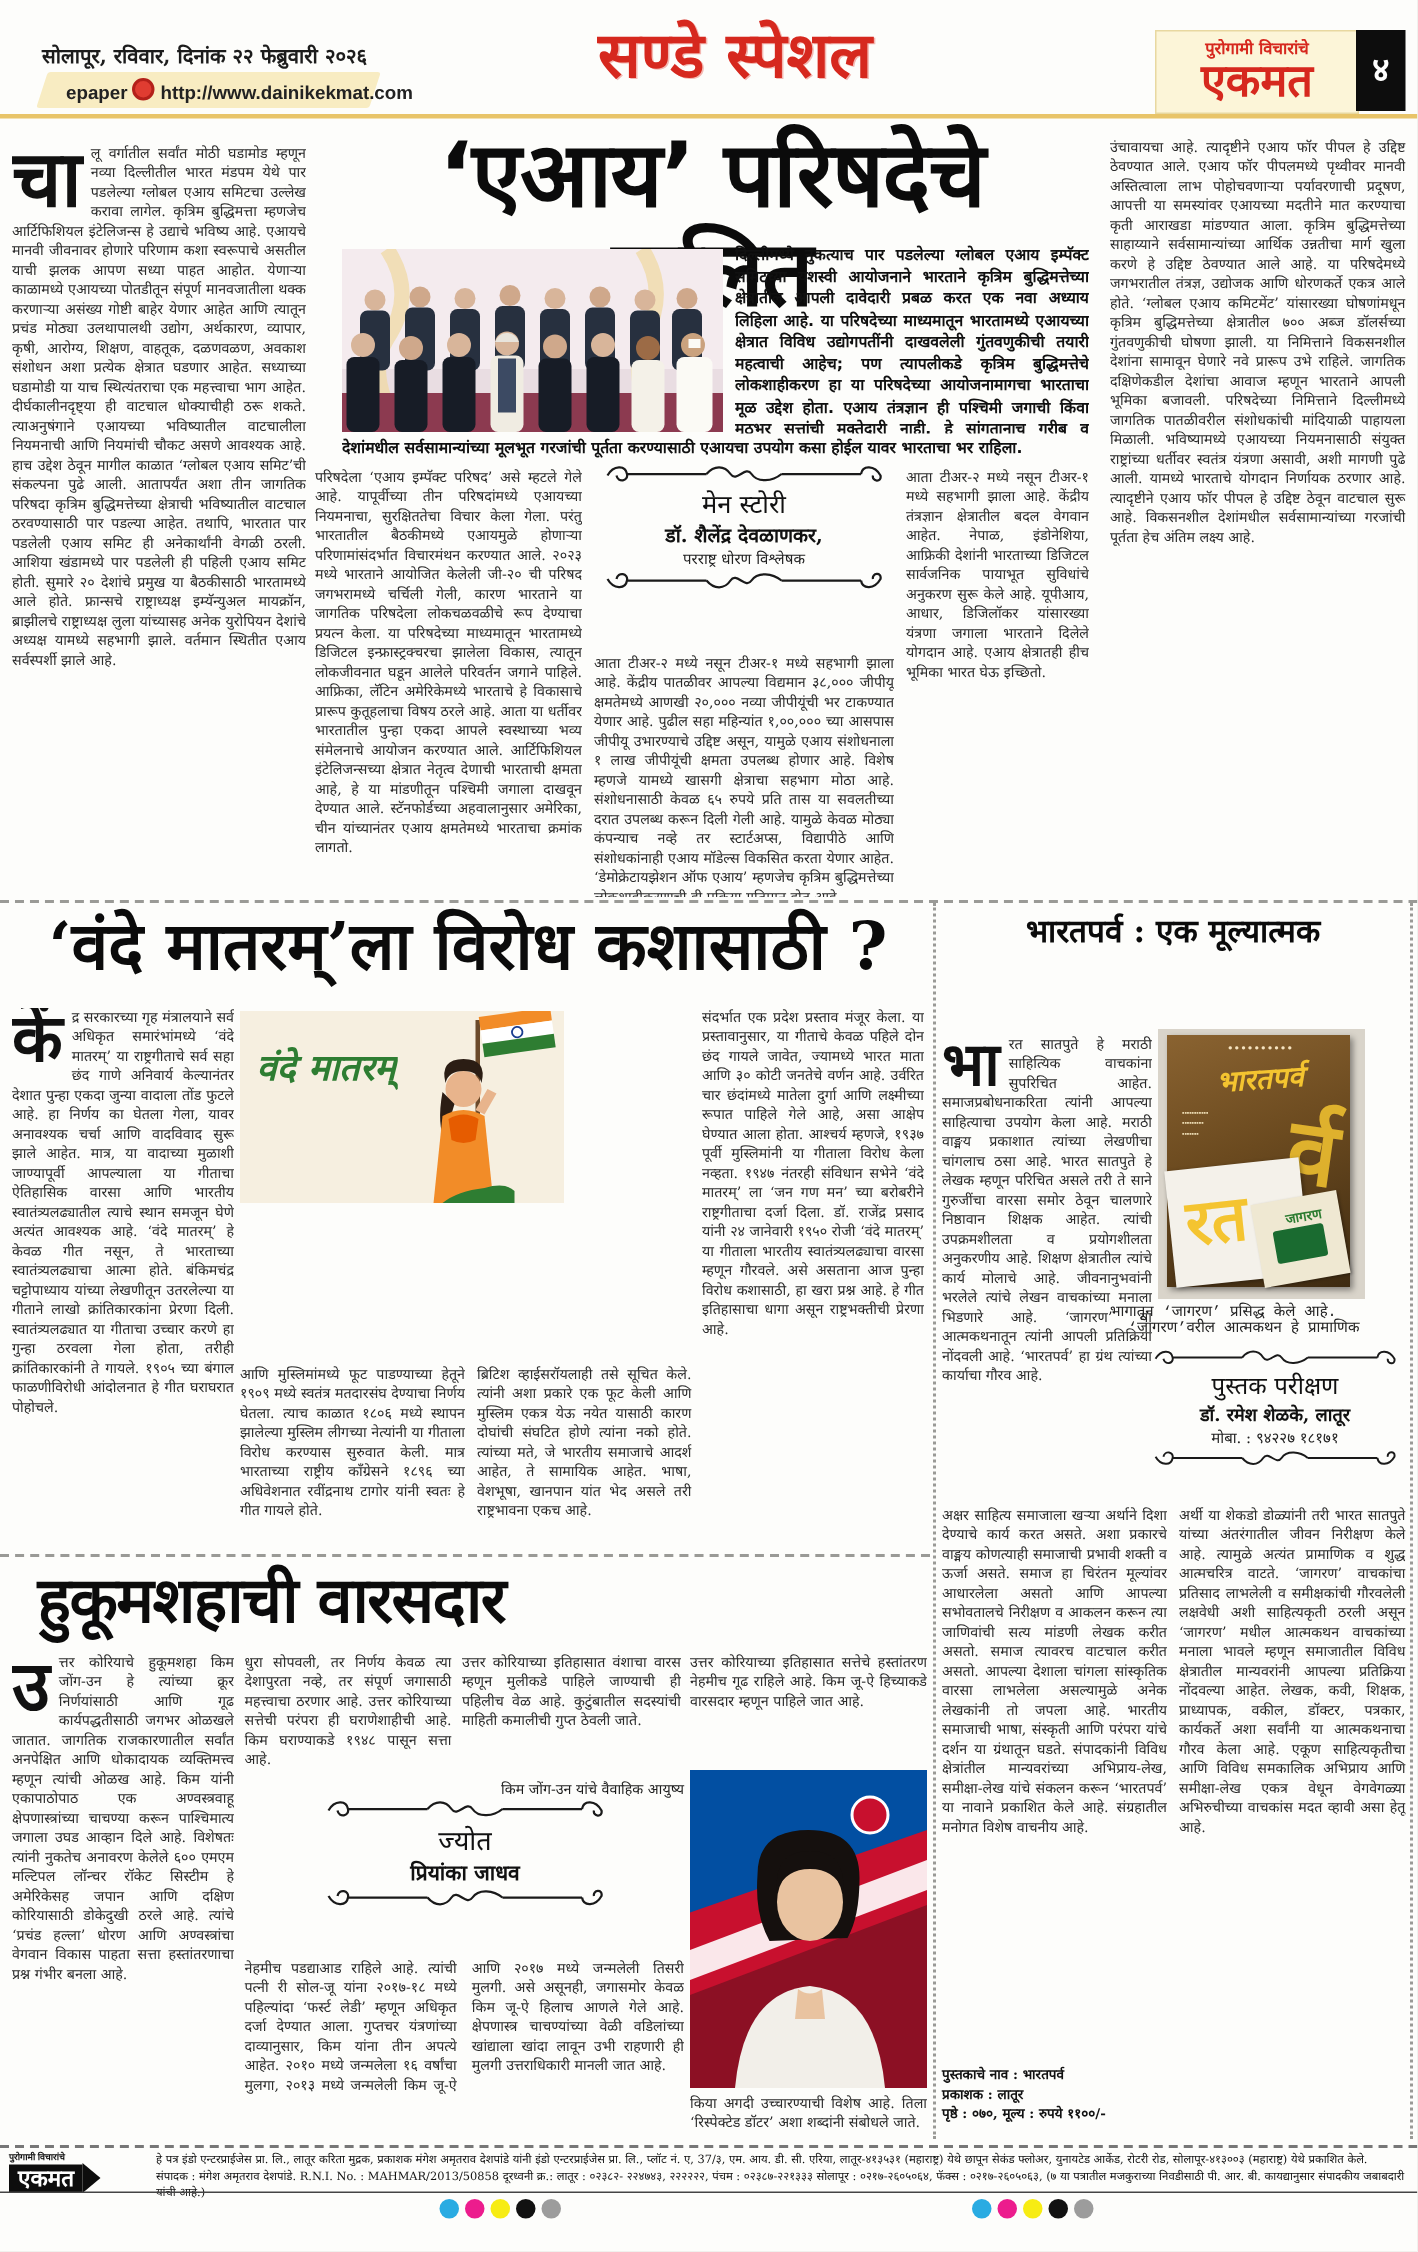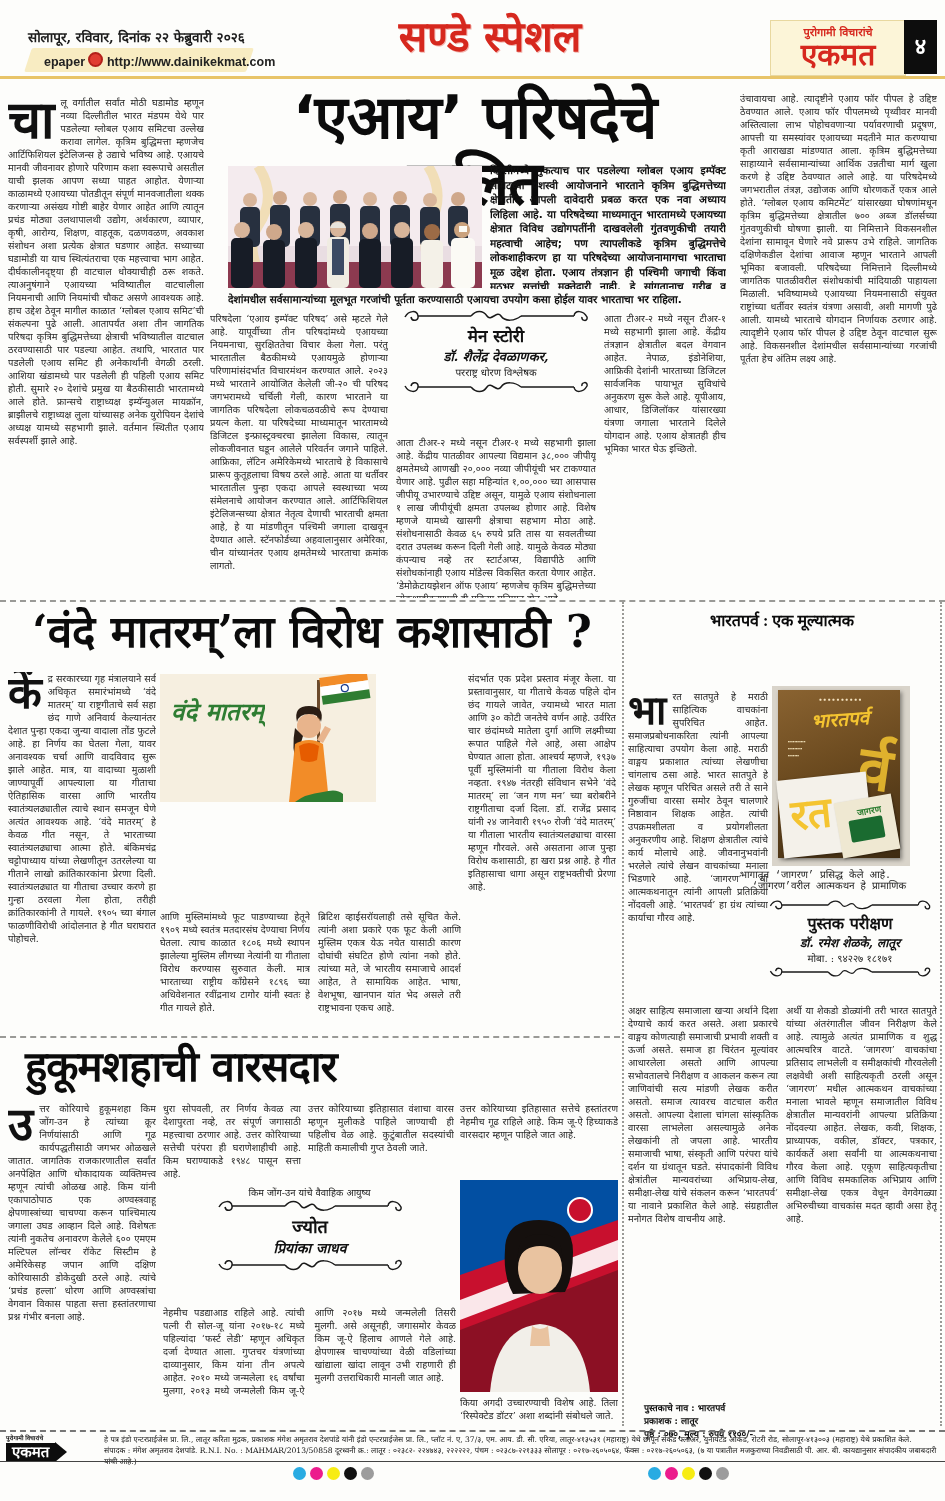--- a/index.html
+++ b/index.html
@@ -10,22 +10,22 @@
         font-family:"DejaVu Serif","Liberation Serif",serif;}
   .bold-intro{font-size:10.5px;line-height:14.5px;font-weight:bold;text-align:justify;color:#111;
         font-family:"DejaVu Sans","Liberation Sans",sans-serif;overflow:hidden;}
   .dropcap{float:left;font-size:52px;line-height:44px;font-weight:bold;padding:2px 6px 0 0;
         font-family:"DejaVu Serif",serif;color:#111;}
   .headline-sans{font-weight:800;color:#0b0b0b;text-align:center;
         font-family:"DejaVu Sans","Liberation Sans",sans-serif;letter-spacing:-1px;}
   .headline-serif{font-weight:bold;color:#0b0b0b;text-align:center;
         font-family:"DejaVu Serif","Liberation Serif",serif;}
   .orn-box{text-align:center;}
-  .orn-box .kicker{font-size:17px;font-weight:bold;color:#111;font-family:"DejaVu Serif",serif;}
-  .orn-box .author{font-size:13px;font-weight:bold;color:#111;font-family:"DejaVu Serif",serif;font-style:italic;}
+  .orn-box .kicker{font-size:17px;font-weight:normal;color:#111;font-family:"DejaVu Serif",serif;}
+  .orn-box .author{font-size:13px;font-weight:bold;color:#111;font-family:"DejaVu Serif",serif;}
   .orn-box .role{font-size:10px;color:#222;font-family:"DejaVu Serif",serif;}
   .flourish{display:block;margin:0 auto;}
   .dotted-v{border-left:2px dotted #9a9a96;}
   .dashed-h{border-top:2px dashed #9a9a96;}
   .photo-frame{overflow:hidden;background:#ddd;}
   .cap{font-size:10px;line-height:11px;color:#222;font-family:Liberation Mono, monospace;}
   .dot{display:inline-block;width:13px;height:13px;border-radius:50%;margin-right:4px;}
   .details{font-size:9px;line-height:13px;font-weight:bold;font-family:"DejaVu Serif",serif;color:#111;}
 </style>
 </head>
@@ -169,21 +169,21 @@
       <path d="M52,66 l8,-14 l6,3 l-8,14 z" fill="#e8b48c"></path>
       <path d="M58,118 q14,-4 20,2 l0,8 l-48,0 q10,-8 28,-10" fill="#2e7d32"></path>
     </svg>
   </div>
 
 
   <div class="abs body" style="left:160px;top:910px;width:150px;height:122px;">आणि मुस्लिमांमध्ये फूट पाडण्याच्या हेतूने १९०९ मध्ये स्वतंत्र मतदारसंघ देण्याचा निर्णय घेतला. त्याच काळात १८०६ मध्ये स्थापन झालेल्या मुस्लिम लीगच्या नेत्यांनी या गीताला विरोध करण्यास सुरुवात केली. मात्र भारताच्या राष्ट्रीय काँग्रेसने १८९६ च्या अधिवेशनात रवींद्रनाथ टागोर यांनी स्वतः हे गीत गायले होते.</div>
   <div class="abs body" style="left:318px;top:910px;width:143px;height:122px;">ब्रिटिश व्हाईसरॉयलाही तसे सूचित केले. त्यांनी अशा प्रकारे एक फूट केली आणि मुस्लिम एकत्र येऊ नयेत यासाठी कारण दोघांची संघटित होणे त्यांना नको होते. त्यांच्या मते, जे भारतीय समाजाचे आदर्श आहेत, ते सामायिक आहेत. भाषा, वेशभूषा, खानपान यांत भेद असले तरी राष्ट्रभावना एकच आहे.</div>
   <div class="abs body" style="left:468px;top:672px;width:148px;height:360px;">संदर्भात एक प्रदेश प्रस्ताव मंजूर केला. या प्रस्तावानुसार, या गीताचे केवळ पहिले दोन छंद गायले जावेत, ज्यामध्ये भारत माता आणि ३० कोटी जनतेचे वर्णन आहे. उर्वरित चार छंदांमध्ये मातेला दुर्गा आणि लक्ष्मीच्या रूपात पाहिले गेले आहे, असा आक्षेप घेण्यात आला होता. आश्चर्य म्हणजे, १९३७ पूर्वी मुस्लिमांनी या गीताला विरोध केला नव्हता. १९४७ नंतरही संविधान सभेने ‘वंदे मातरम्’ ला ‘जन गण मन’ च्या बरोबरीने राष्ट्रगीताचा दर्जा दिला. डॉ. राजेंद्र प्रसाद यांनी २४ जानेवारी १९५० रोजी ‘वंदे मातरम्’ या गीताला भारतीय स्वातंत्र्यलढ्याचा वारसा म्हणून गौरवले. असे असताना आज पुन्हा विरोध कशासाठी, हा खरा प्रश्न आहे. हे गीत इतिहासाचा धागा असून राष्ट्रभक्तीची प्रेरणा आहे.</div>
 
-  <div class="abs headline-serif" style="left:628px;top:602px;width:308px;font-size:16px;line-height:37px;font-family:Liberation Serif, serif;">
+  <div class="abs headline-serif" style="left:628px;top:602px;width:308px;font-size:21px;line-height:37px;">
     <div>भारतपर्व : एक मूल्यात्मक</div>
   </div>
 
   <div class="abs body" style="left:628px;top:690px;width:140px;height:308px;">
     <span class="dropcap" style="font-size:40px;line-height:36px;">भा</span><span>रत सातपुते हे मराठी साहित्यिक वाचकांना सुपरिचित आहेत. समाजप्रबोधनाकरिता त्यांनी आपल्या साहित्याचा उपयोग केला आहे. मराठी वाङ्मय प्रकाशात त्यांच्या लेखणीचा चांगलाच ठसा आहे. भारत सातपुते हे लेखक म्हणून परिचित असले तरी ते साने गुरुजींचा वारसा समोर ठेवून चालणारे निष्ठावान शिक्षक आहेत. त्यांची उपक्रमशीलता व प्रयोगशीलता अनुकरणीय आहे. शिक्षण क्षेत्रातील त्यांचे कार्य मोलाचे आहे. जीवनानुभवांनी भरलेले त्यांचे लेखन वाचकांच्या मनाला भिडणारे आहे. ‘जागरण’ या आत्मकथनातून त्यांनी आपली प्रतिक्रिया नोंदवली आहे. ‘भारतपर्व’ हा ग्रंथ त्यांच्या कार्याचा गौरव आहे.</span>
   </div>
 
   <div class="abs photo-frame" style="left:772px;top:686px;width:138px;height:180px;background:#d9d4ca;">
     <div class="abs" style="left:6px;top:4px;width:122px;height:168px;background:linear-gradient(160deg,#8a6331 0%,#6b4a1f 45%,#3e2b12 100%);box-shadow:2px 2px 4px rgba(0,0,0,.4);"></div>
     <div class="abs" style="left:14px;top:10px;width:108px;font-size:5px;color:#f5e3c0;text-align:center;">● ● ● ● ● ● ● ● ● ●</div>
@@ -210,35 +210,35 @@
     <div class="author" style="font-size:12px;">डॉ. रमेश शेळके, लातूर</div>
     <div class="role">मोबा. : ९४२२७ १८१७१</div>
     <svg class="flourish" width="170" height="14" viewBox="0 0 190 16" style="transform:scaleY(-1);">
       <path d="M4,9 C8,2 16,2 17,8 C18,13 11,14 10,9 M17,8 L70,8 M120,8 L173,8 M173,8 C174,2 182,2 186,9 C187,14 180,13 181,9 M70,8 C75,2 82,2 86,8 C90,14 96,2 100,8 C104,14 114,13 120,8" stroke="#1a1a1a" fill="none" stroke-width="1.5"></path>
     </svg>
   </div>
 
   <div class="abs body" style="left:628px;top:1004px;width:150px;height:368px;">अक्षर साहित्य समाजाला खऱ्या अर्थाने दिशा देण्याचे कार्य करत असते. अशा प्रकारचे वाङ्मय कोणत्याही समाजाची प्रभावी शक्ती व ऊर्जा असते. समाज हा चिरंतन मूल्यांवर आधारलेला असतो आणि आपल्या सभोवतालचे निरीक्षण व आकलन करून त्या जाणिवांची सत्य मांडणी लेखक करीत असतो. समाज त्यावरच वाटचाल करीत असतो. आपल्या देशाला चांगला सांस्कृतिक वारसा लाभलेला असल्यामुळे अनेक लेखकांनी तो जपला आहे. भारतीय समाजाची भाषा, संस्कृती आणि परंपरा यांचे दर्शन या ग्रंथातून घडते. संपादकांनी विविध क्षेत्रांतील मान्यवरांच्या अभिप्राय-लेख, समीक्षा-लेख यांचे संकलन करून ‘भारतपर्व’ या नावाने प्रकाशित केले आहे. संग्रहातील मनोगत विशेष वाचनीय आहे.</div>
   <div class="abs body" style="left:786px;top:1004px;width:151px;height:420px;">अर्थी या शेकडो डोळ्यांनी तरी भारत सातपुते यांच्या अंतरंगातील जीवन निरीक्षण केले आहे. त्यामुळे अत्यंत प्रामाणिक व शुद्ध आत्मचरित्र वाटते. ‘जागरण’ वाचकांचा प्रतिसाद लाभलेली व समीक्षकांची गौरवलेली लक्षवेधी अशी साहित्यकृती ठरली असून ‘जागरण’ मधील आत्मकथन वाचकांच्या मनाला भावले म्हणून समाजातील विविध क्षेत्रातील मान्यवरांनी आपल्या प्रतिक्रिया नोंदवल्या आहेत. लेखक, कवी, शिक्षक, प्राध्यापक, वकील, डॉक्टर, पत्रकार, कार्यकर्ते अशा सर्वांनी या आत्मकथनाचा गौरव केला आहे. एकूण साहित्यकृतीचा आणि विविध समकालिक अभिप्राय आणि समीक्षा-लेख एकत्र वेधून वेगवेगळ्या अभिरुचीच्या वाचकांस मदत व्हावी असा हेतू आहे.</div>
 
-  <div class="abs details" style="left:644px;top:1378px;width:152px;margin-top:24px;">
+  <div class="abs details" style="left:628px;top:1378px;width:152px;">
     <div>पुस्तकाचे नाव : भारतपर्व</div>
     <div>प्रकाशक : लातूर</div>
     <div>पृष्ठे : ०७०, मूल्य : रुपये ११००/-</div>
   </div>
 
   <div class="abs headline-sans" style="left:25px;top:1040px;width:435px;font-size:42px;line-height:54px;text-align:left;">हुकूमशहाची वारसदार</div>
 
   <div class="abs body" style="left:8px;top:1102px;width:148px;height:322px;">
     <span class="dropcap" style="font-size:46px;line-height:40px;">उ</span><span>त्तर कोरियाचे हुकूमशहा किम जोंग-उन हे त्यांच्या क्रूर निर्णयांसाठी आणि गूढ कार्यपद्धतीसाठी जगभर ओळखले जातात. जागतिक राजकारणातील सर्वांत अनपेक्षित आणि धोकादायक व्यक्तिमत्त्व म्हणून त्यांची ओळख आहे. किम यांनी एकापाठोपाठ एक अण्वस्त्रवाहू क्षेपणास्त्रांच्या चाचण्या करून पाश्चिमात्य जगाला उघड आव्हान दिले आहे. विशेषतः त्यांनी नुकतेच अनावरण केलेले ६०० एमएम मल्टिपल लॉन्चर रॉकेट सिस्टीम हे अमेरिकेसह जपान आणि दक्षिण कोरियासाठी डोकेदुखी ठरले आहे. त्यांचे ‘प्रचंड हल्ला’ धोरण आणि अण्वस्त्रांचा वेगवान विकास पाहता सत्ता हस्तांतरणाचा प्रश्न गंभीर बनला आहे.</span>
   </div>
   <div class="abs body" style="left:163px;top:1102px;width:138px;height:80px;">धुरा सोपवली, तर निर्णय केवळ त्या देशापुरता नव्हे, तर संपूर्ण जगासाठी महत्त्वाचा ठरणार आहे. उत्तर कोरियाच्या सत्तेची परंपरा ही घराणेशाहीची आहे. किम घराण्याकडे १९४८ पासून सत्ता आहे.</div>
   <div class="abs body" style="left:308px;top:1102px;width:146px;height:80px;">उत्तर कोरियाच्या इतिहासात वंशाचा वारस म्हणून मुलीकडे पाहिले जाण्याची ही पहिलीच वेळ आहे. कुटुंबातील सदस्यांची माहिती कमालीची गुप्त ठेवली जाते.</div>
 
-  <div class="abs" style="left:163px;top:1186px;width:293px;text-align:center;font-size:9.5px;font-family:'DejaVu Serif',serif;">किम जोंग-उन यांचे वैवाहिक आयुष्य</div>
+  <div class="abs" style="left:163px;top:1186px;width:293px;text-align:right;font-size:9.5px;font-family:'DejaVu Serif',serif;">किम जोंग-उन यांचे वैवाहिक आयुष्य</div>
 
   <div class="abs orn-box" style="left:185px;top:1198px;width:250px;height:102px;">
     <svg class="flourish" width="230" height="16" viewBox="0 0 190 16">
       <path d="M4,9 C8,2 16,2 17,8 C18,13 11,14 10,9 M17,8 L70,8 M120,8 L173,8 M173,8 C174,2 182,2 186,9 C187,14 180,13 181,9 M70,8 C75,2 82,2 86,8 C90,14 96,2 100,8 C104,14 114,13 120,8" stroke="#1a1a1a" fill="none" stroke-width="1.5"></path>
     </svg>
     <div class="kicker" style="font-size:18px;">ज्योत</div>
     <div class="author" style="font-size:14px;">प्रियांका जाधव</div>
     <svg class="flourish" width="230" height="16" viewBox="0 0 190 16" style="transform:scaleY(-1);">
       <path d="M4,9 C8,2 16,2 17,8 C18,13 11,14 10,9 M17,8 L70,8 M120,8 L173,8 M173,8 C174,2 182,2 186,9 C187,14 180,13 181,9 M70,8 C75,2 82,2 86,8 C90,14 96,2 100,8 C104,14 114,13 120,8" stroke="#1a1a1a" fill="none" stroke-width="1.5"></path>
     </svg>

